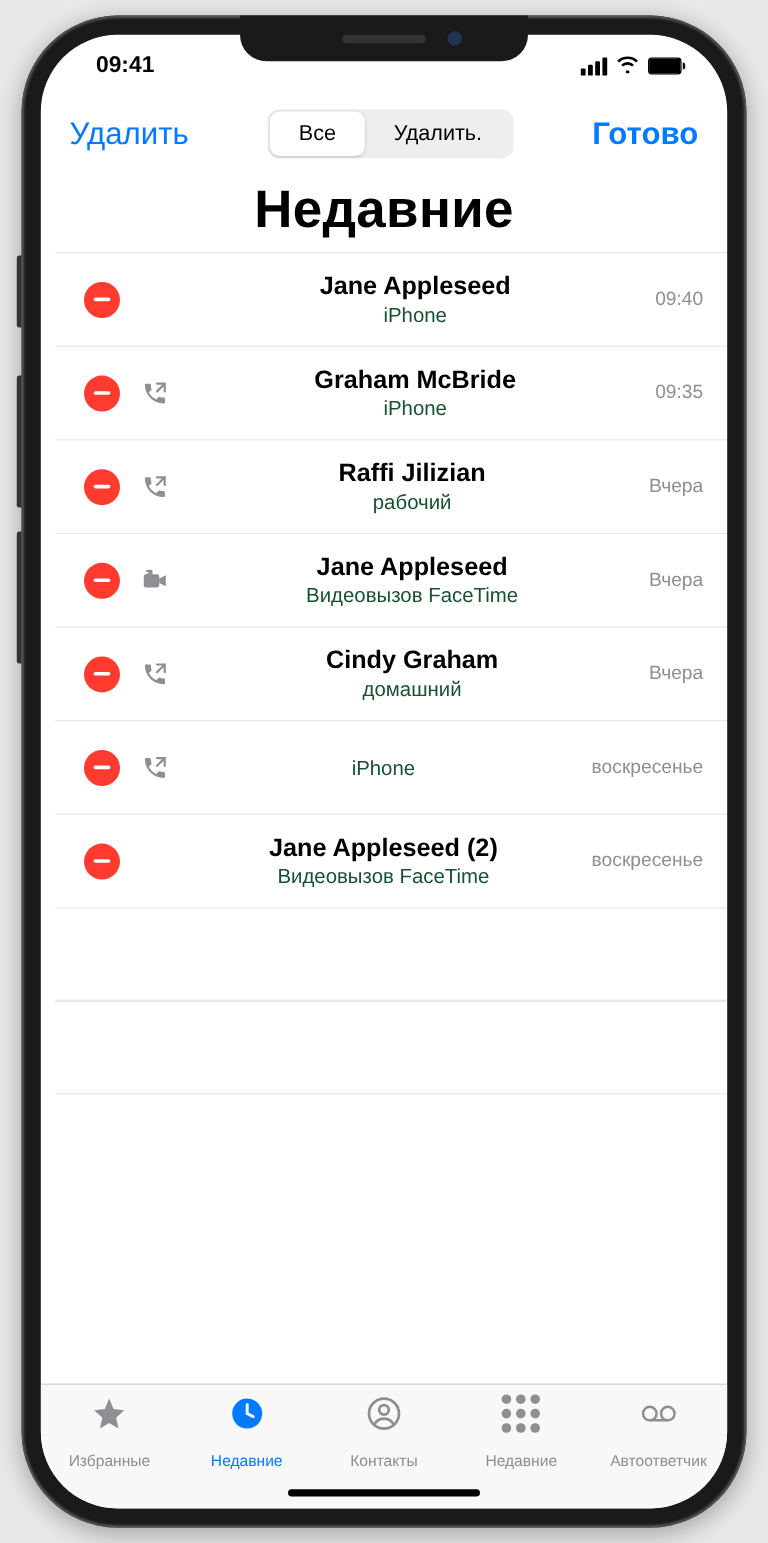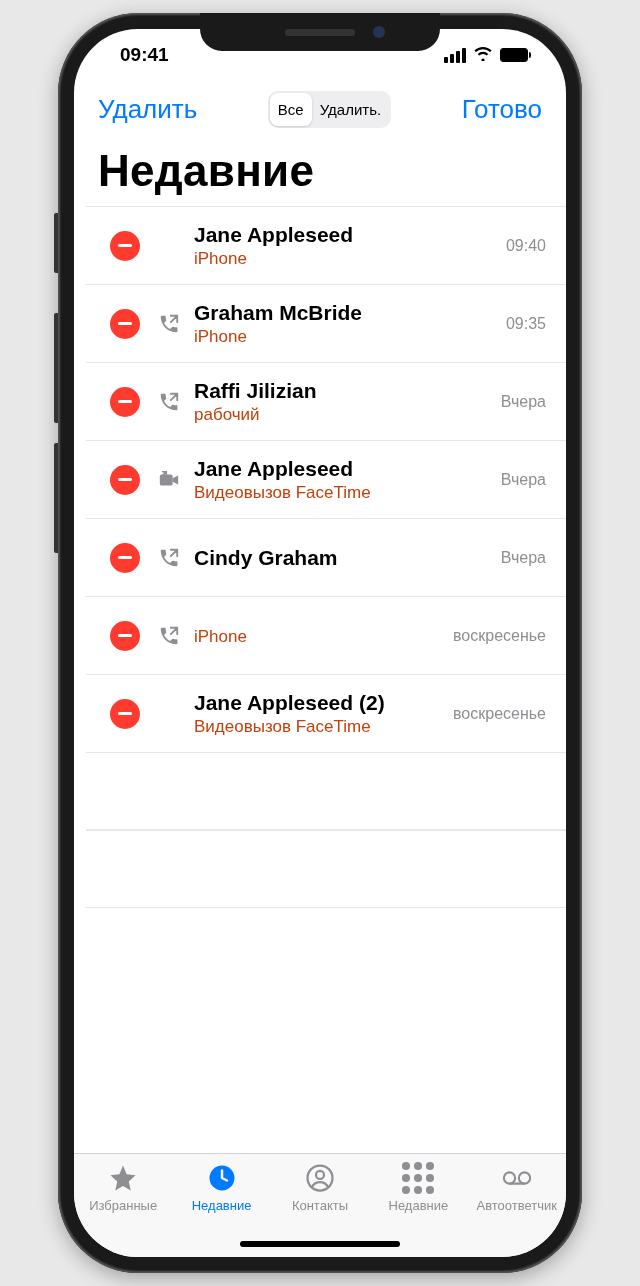--- a/index.html
+++ b/index.html
@@ -6,28 +6,29 @@
   body {
     background: #e8e8e8;
     font-family: -apple-system, BlinkMacSystemFont, "Helvetica Neue", Arial, sans-serif;
     display: flex;
     justify-content: center;
     align-items: flex-start;
     width: 640px;
     height: 1286px;
   }
   .device {
-    width: 524px;
+    width: 604px;
     height: 1260px;
     margin-top: 13px;
     background: #1a1a1a;
     border-radius: 80px;
     padding: 16px;
     position: relative;
     box-shadow: inset 0 0 2px 2px #555, 0 5px 20px rgba(0,0,0,0.3);
+    text-align: center;
   }
   .device::before {
     content: "";
     position: absolute;
     left: -4px;
     top: 200px;
     width: 4px;
     height: 60px;
     background: #333;
     border-radius: 2px 0 0 2px;
@@ -106,31 +107,31 @@
   .battery::after { content:""; position:absolute; right:-4px; top:3px; width:2.5px; height:6px; background:#000; border-radius:0 2px 2px 0;}
   .battery-fill { background:#000; width: 100%; height:100%; border-radius:1px;}
 
   .nav-bar {
     display: flex;
     align-items: center;
     justify-content: space-between;
     padding: 10px 24px 14px;
   }
   .nav-link { color:#007aff; font-size: 26px; }
-  .nav-link.bold { font-weight:400; }
+  .nav-link.bold { font-weight:700; }
   .seg {
     display: flex;
     background: #eeeef0;
     border-radius: 10px;
     padding: 2px;
     overflow: hidden;
   }
   .seg-item {
-    padding: 8px 8px;
-    font-size: 15px;
+    padding: 8px 24px;
+    font-size: 18px;
     color: #000;
     border-radius: 8px;
   }
   .seg-item.active {
     background: #fff;
     font-weight: 500;
     box-shadow: 0 1px 3px rgba(0,0,0,0.15);
   }
 
   .title {
@@ -157,34 +158,34 @@
     margin-right: 16px;
   }
   .delete-dot::before { content:""; width:14px; height:3px; background:#fff; border-radius:2px;}
   .call-icon {
     width: 26px; flex-shrink:0; margin-right: 12px;
     color:#8e8e93; display:flex; align-items:center; justify-content:center;
   }
   .call-icon svg { width:22px; height:22px; }
   .row-main { flex:1; min-width:0; }
   .row-title { font-size: 21px; font-weight:600; color:#000; }
-  .row-sub { font-size: 17px; color:#c2410c; margin-top:2px; }
+  .row-sub { font-size: 17px; color:#14532d; margin-top:2px; }
   .row-time { font-size: 16px; color:#8e8e93; margin-left:8px; white-space:nowrap; }
 
   .tabbar {
     height: 104px;
     background: #f8f8f8;
     border-top: 1px solid #d0d0d2;
     display: flex;
     justify-content: space-around;
     align-items: flex-start;
     padding-top: 8px;
     position:relative;
   }
-  .tab { display:flex; flex-direction:column; align-items:center; gap:4px; color:#8e8e93; font-size:13px; width:20%; }
+  .tab { display:flex; flex-direction:column; align-items:center; gap:16px; color:#8e8e93; font-size:13px; width:20%; }
   .tab.active { color:#007aff; }
   .tab-icon { height: 32px; display:flex; align-items:center; justify-content:center; }
   .tab-icon svg { width:30px; height:30px; }
   .home-indicator {
     position:absolute; bottom:10px; left:50%; transform:translateX(-50%);
     width:160px; height:6px; background:#000; border-radius:4px;
   }
   .keypad-dots { display:grid; grid-template-columns:repeat(3,8px); grid-template-rows:repeat(3,8px); gap:4px;}
   .keypad-dots span { width:8px; height:8px; border-radius:50%; background:currentColor;}
 </style>
@@ -285,20 +286,21 @@
         <div class="row">
           <div class="delete-dot"></div>
           <div class="call-icon">
             <svg viewBox="0 0 24 24" fill="currentColor">
               <path d="M6.6 10.8c1.4 2.8 3.8 5.1 6.6 6.6l2.2-2.2c.3-.3.7-.4 1-.2 1.2.4 2.5.6 3.8.6.6 0 1 .4 1 1V20c0 .6-.4 1-1 1C10.6 21 3 13.4 3 4c0-.6.4-1 1-1h3.4c.6 0 1 .4 1 1 0 1.3.2 2.6.6 3.8.1.4 0 .8-.2 1l-2.2 2z"></path>
               <path d="M14 3l7 0 0 7M21 3l-7 7" stroke="currentColor" stroke-width="2" fill="none" stroke-linecap="round"></path>
             </svg>
           </div>
           <div class="row-main">
             <div class="row-title">Cindy Graham</div>
+            <div class="row-sub">домашний</div>
           </div>
           <div class="row-time">Вчера</div>
         </div>
         <div class="row">
           <div class="delete-dot"></div>
           <div class="call-icon">
             <svg viewBox="0 0 24 24" fill="currentColor">
               <path d="M6.6 10.8c1.4 2.8 3.8 5.1 6.6 6.6l2.2-2.2c.3-.3.7-.4 1-.2 1.2.4 2.5.6 3.8.6.6 0 1 .4 1 1V20c0 .6-.4 1-1 1C10.6 21 3 13.4 3 4c0-.6.4-1 1-1h3.4c.6 0 1 .4 1 1 0 1.3.2 2.6.6 3.8.1.4 0 .8-.2 1l-2.2 2z"></path>
               <path d="M14 3l7 0 0 7M21 3l-7 7" stroke="currentColor" stroke-width="2" fill="none" stroke-linecap="round"></path>
             </svg>

